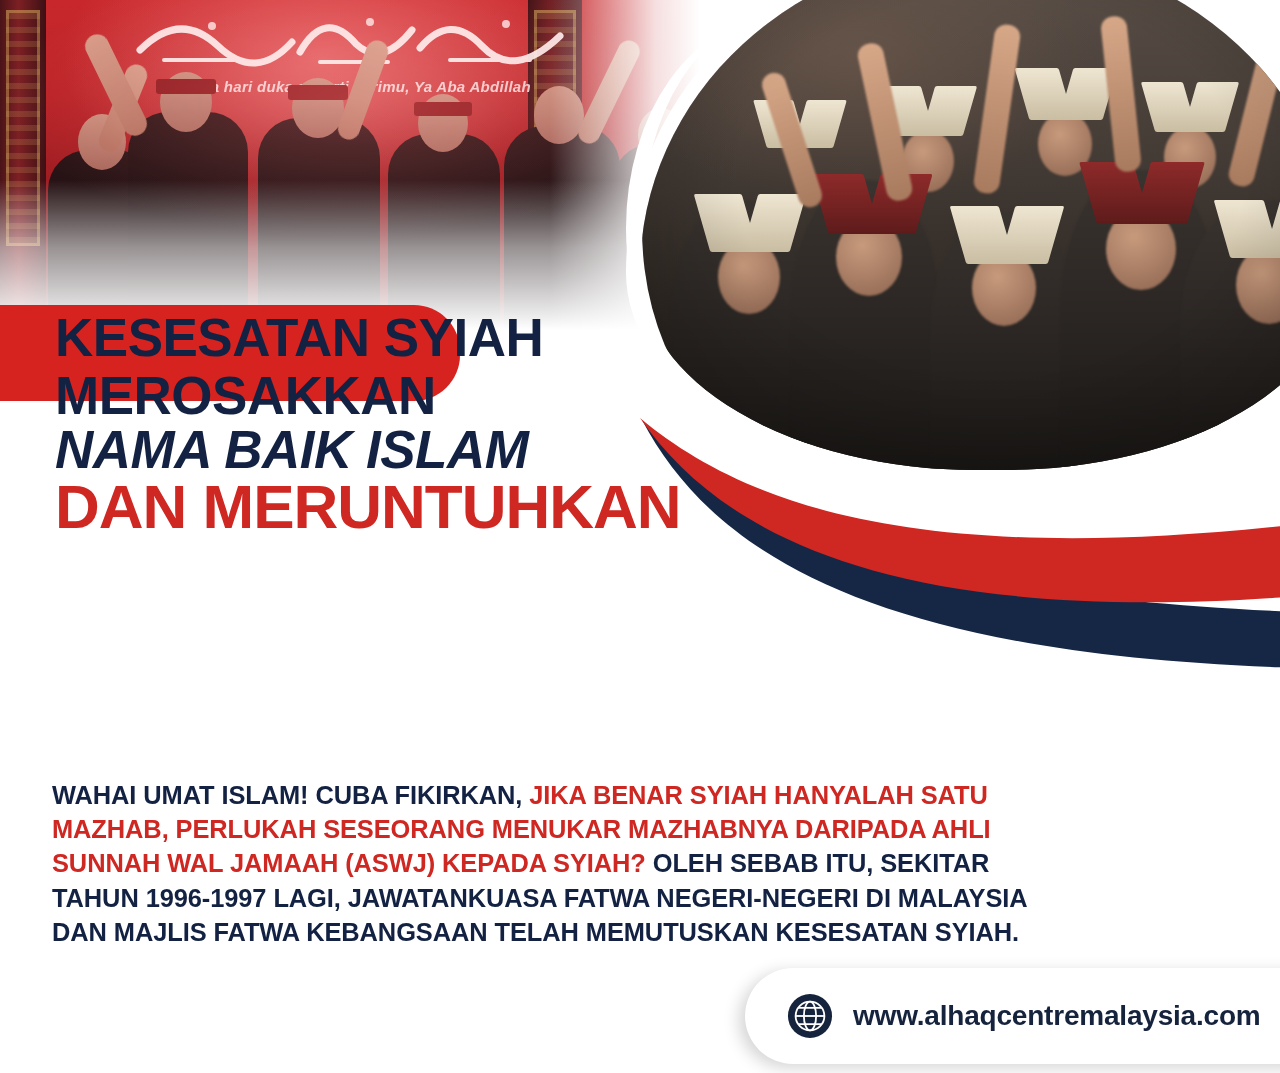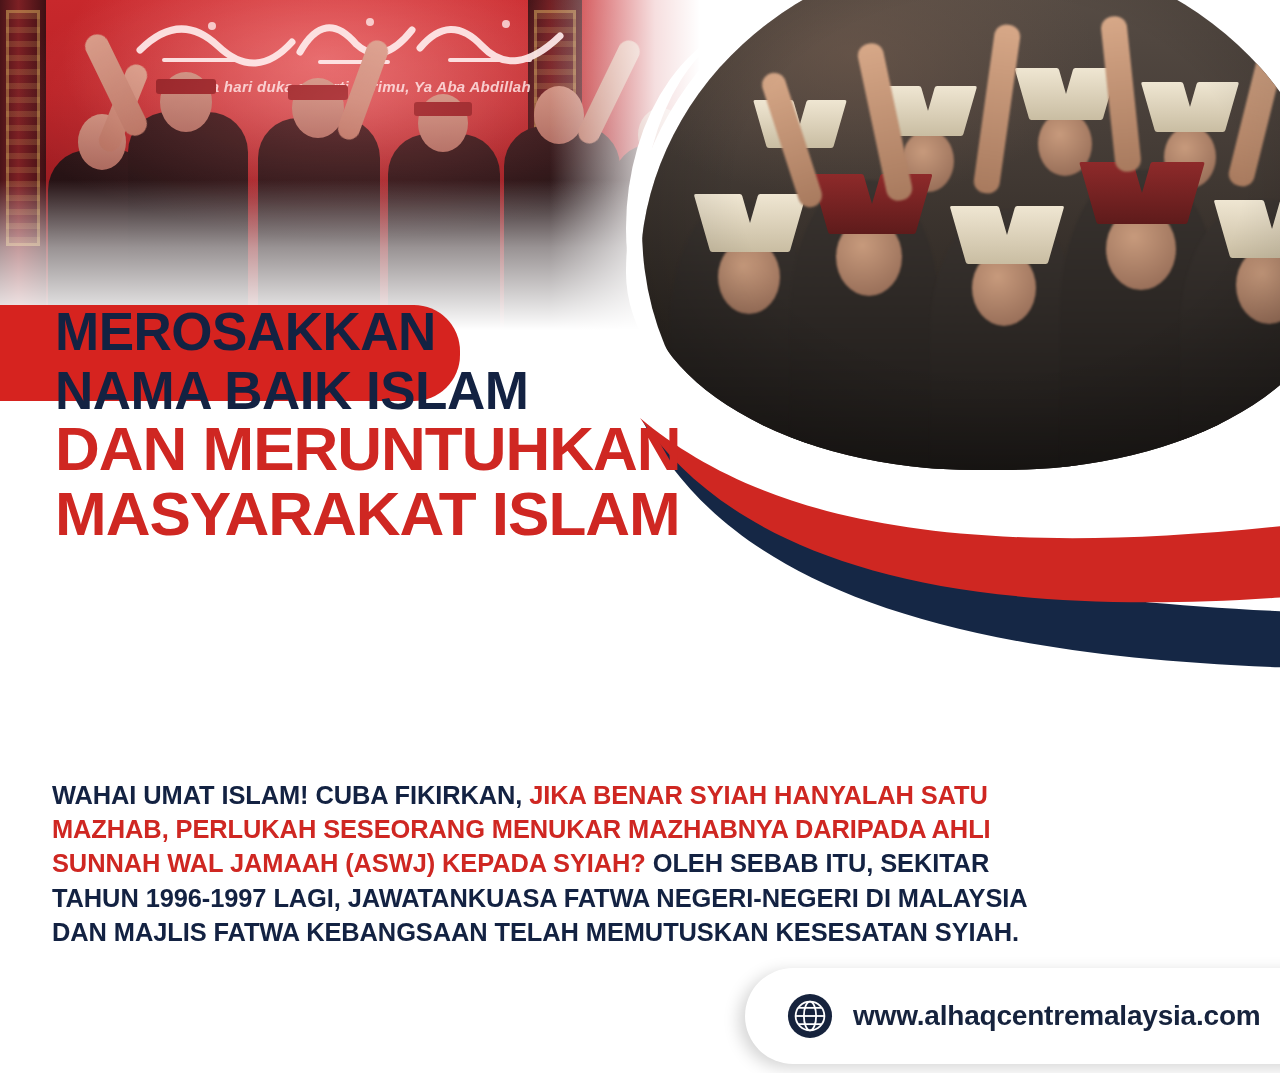--- a/index.html
+++ b/index.html
@@ -175,21 +175,21 @@
     position:relative;
     margin:0;
     font-weight:700;
     line-height:.99;
     letter-spacing:-.5px;
     white-space:nowrap;
   }
   .hl-1,.hl-2,.hl-3{ color:#132242; font-size:53px; }
   .hl-1{ padding-top:12px; }
   .hl-2{ margin-top:6px; }
-  .hl-3{ margin-top:7px; }
+  .hl-3{ margin-top:1px;font-style:italic; }
   .hl-4,.hl-5,.hl-6{ color:#cf2722; font-size:62px; letter-spacing:-1px; }
   .hl-4{ }
   .hl-5{ margin-top:4px; }
   .hl-6{ margin-top:4px; }
 
   
   .body-copy{
     position:absolute;
     left:52px; top:778px;
     width:1060px;
@@ -363,25 +363,25 @@
 
       <path d="M42,20 C130,120 300,196 700,212 L700,268 C286,256 116,160 42,20 Z" fill="#152745"></path>
 
       <path d="M40,18 C150,110 330,166 700,124 L700,196 C316,226 128,146 40,18 Z" fill="#cf2722"></path>
     </svg>
   </div>
 
   <div class="headline">
     <div class="hl-redblock"></div>
 
+    <div class="hl-line hl-1"><span>KESESATAN</span><span> SYIAH</span></div>
 
     <div class="hl-line hl-2">MEROSAKKAN</div>
     <div class="hl-line hl-3">NAMA BAIK ISLAM</div>
     <div class="hl-line hl-4">DAN MERUNTUHKAN</div>
-    <div class="hl-line hl-6">MASYARAKAT ISLAM</div>
   </div>
 
   <div class="body-copy"><span>WAHAI UMAT ISLAM! CUBA FIKIRKAN, </span><span class="red">JIKA BENAR SYIAH HANYALAH SATU MAZHAB, PERLUKAH SESEORANG MENUKAR MAZHABNYA DARIPADA AHLI SUNNAH WAL JAMAAH (ASWJ) KEPADA SYIAH?</span><span> OLEH SEBAB ITU, SEKITAR TAHUN 1996-1997 LAGI, JAWATANKUASA FATWA NEGERI-NEGERI DI MALAYSIA DAN MAJLIS FATWA KEBANGSAAN TELAH MEMUTUSKAN KESESATAN SYIAH.</span></div>
 
   <div class="footer-pill">
     <svg class="globe-icon" viewBox="0 0 48 48">
       <circle cx="24" cy="24" r="23" fill="#16233d"></circle>
       <g fill="none" stroke="#ffffff" stroke-width="1.9">
         <circle cx="24" cy="24" r="15"></circle>
         <ellipse cx="24" cy="24" rx="6.4" ry="15"></ellipse>

